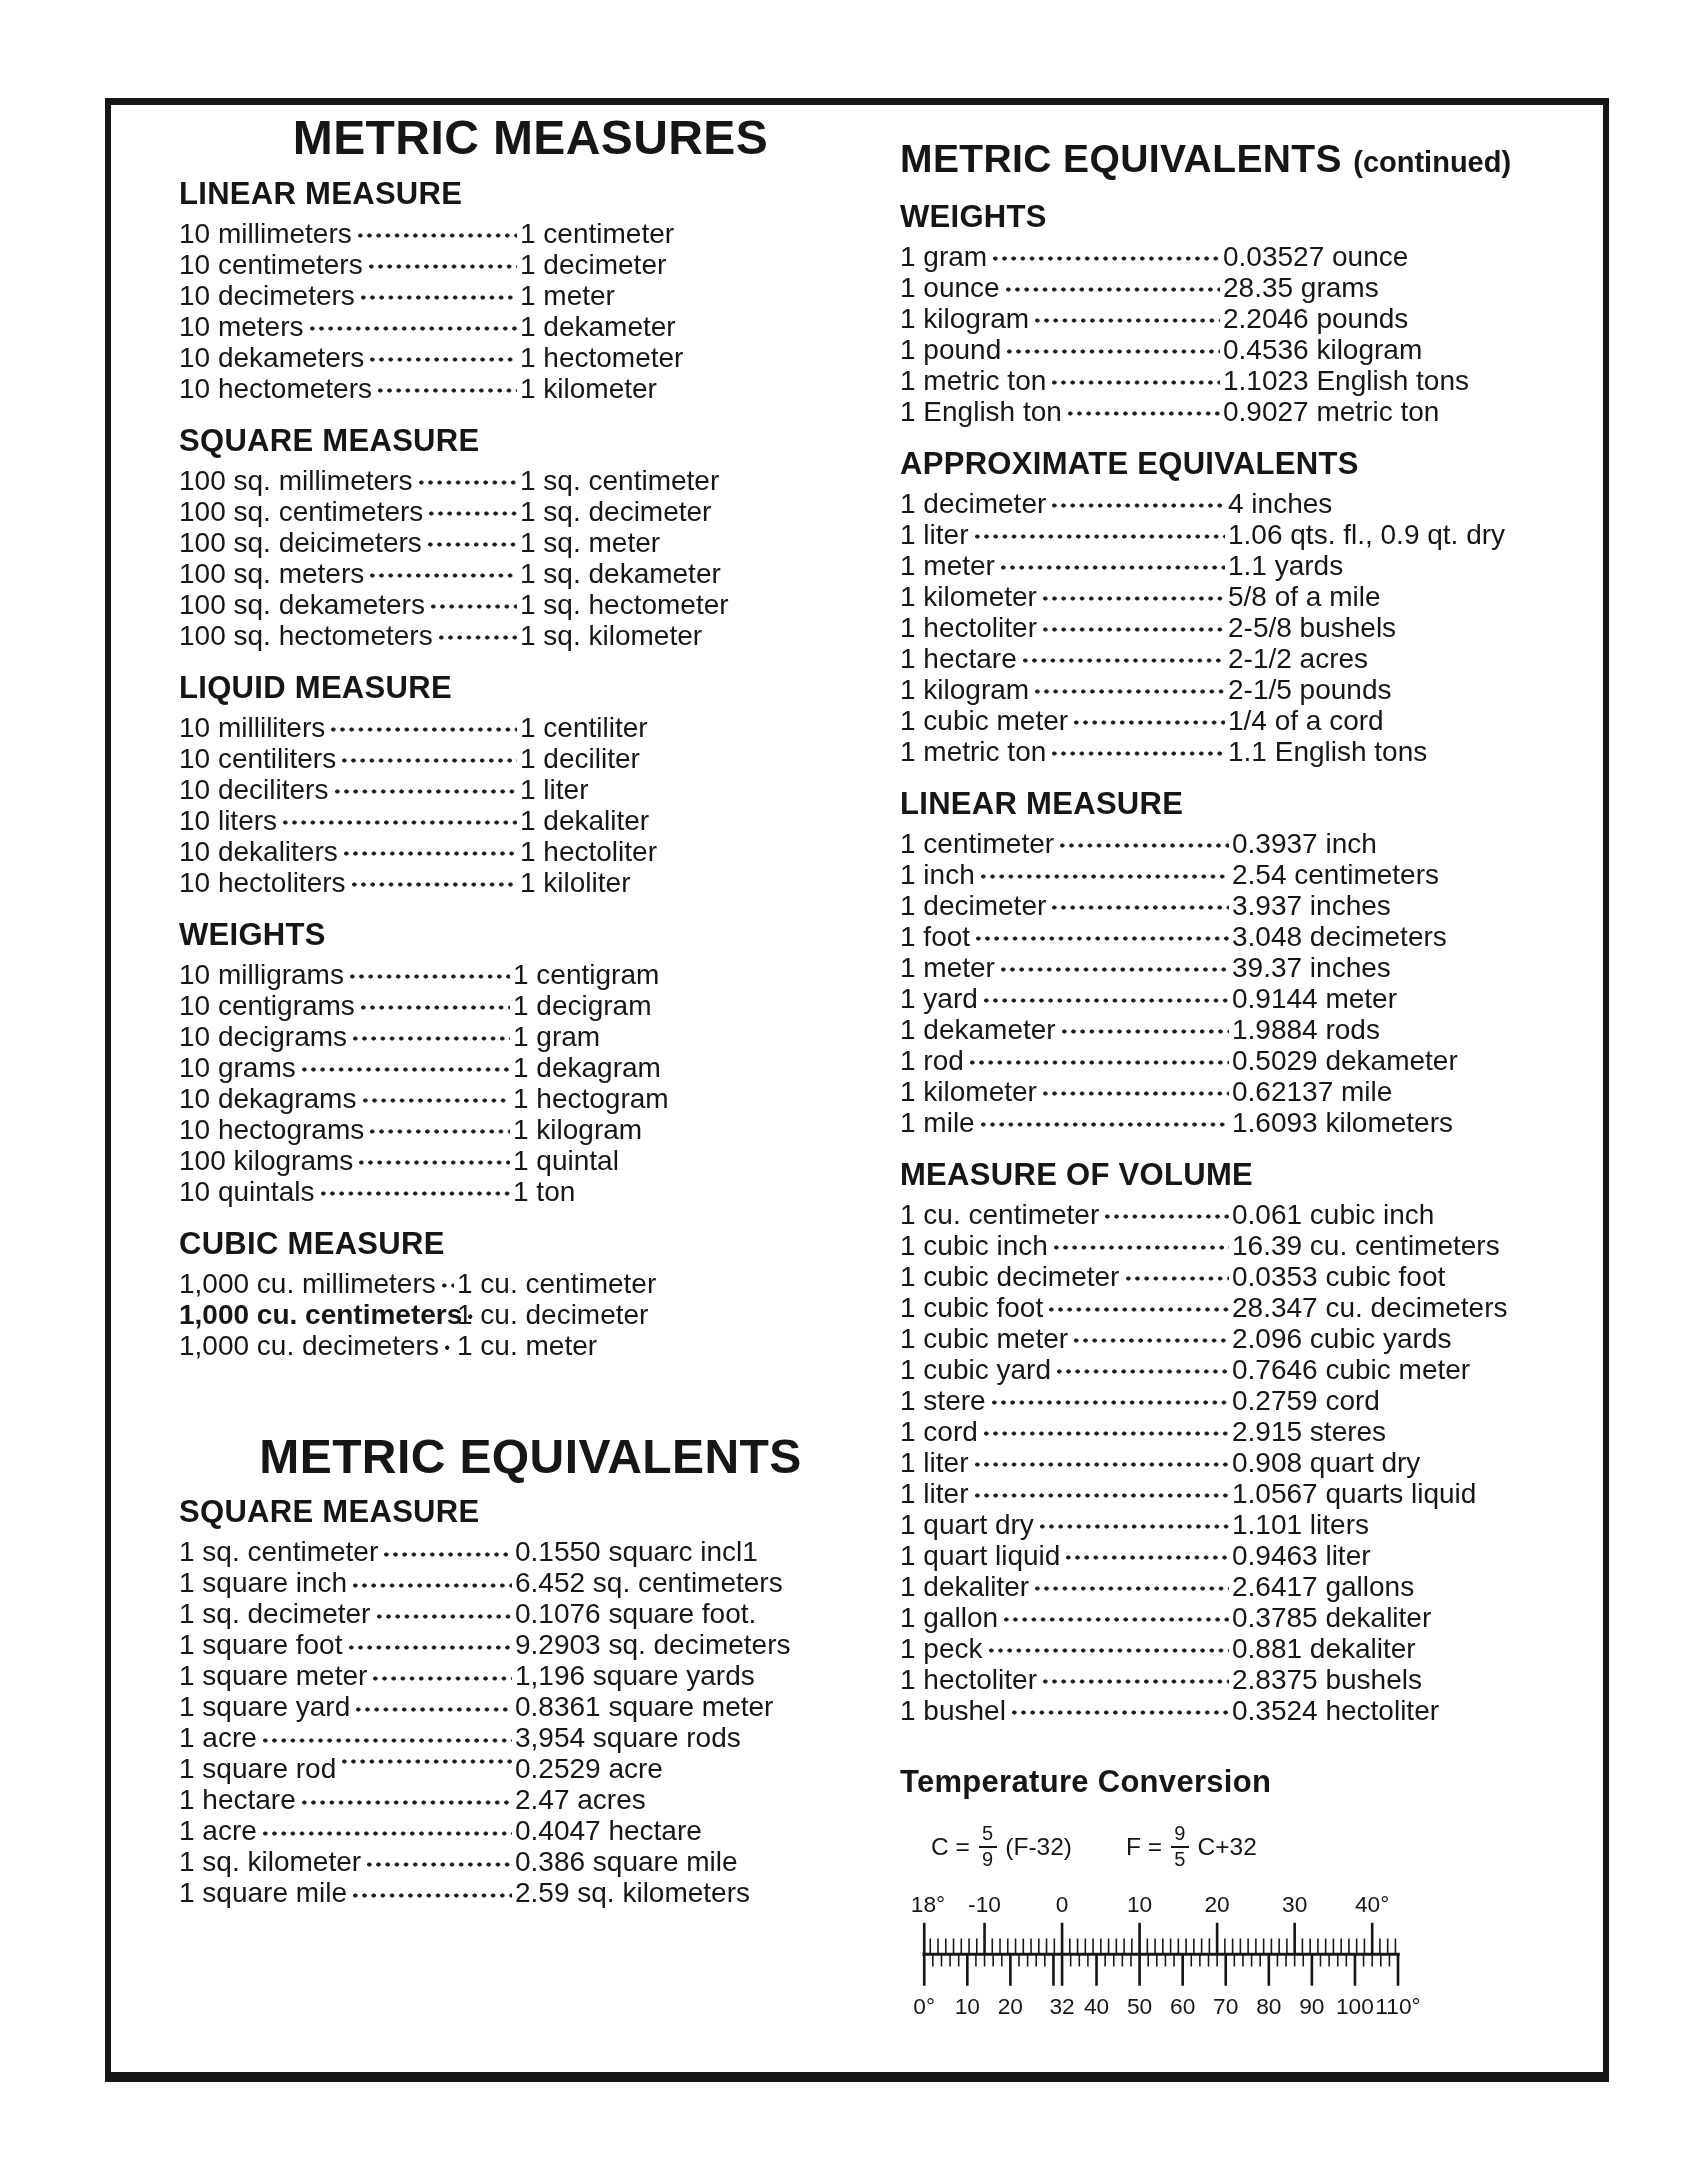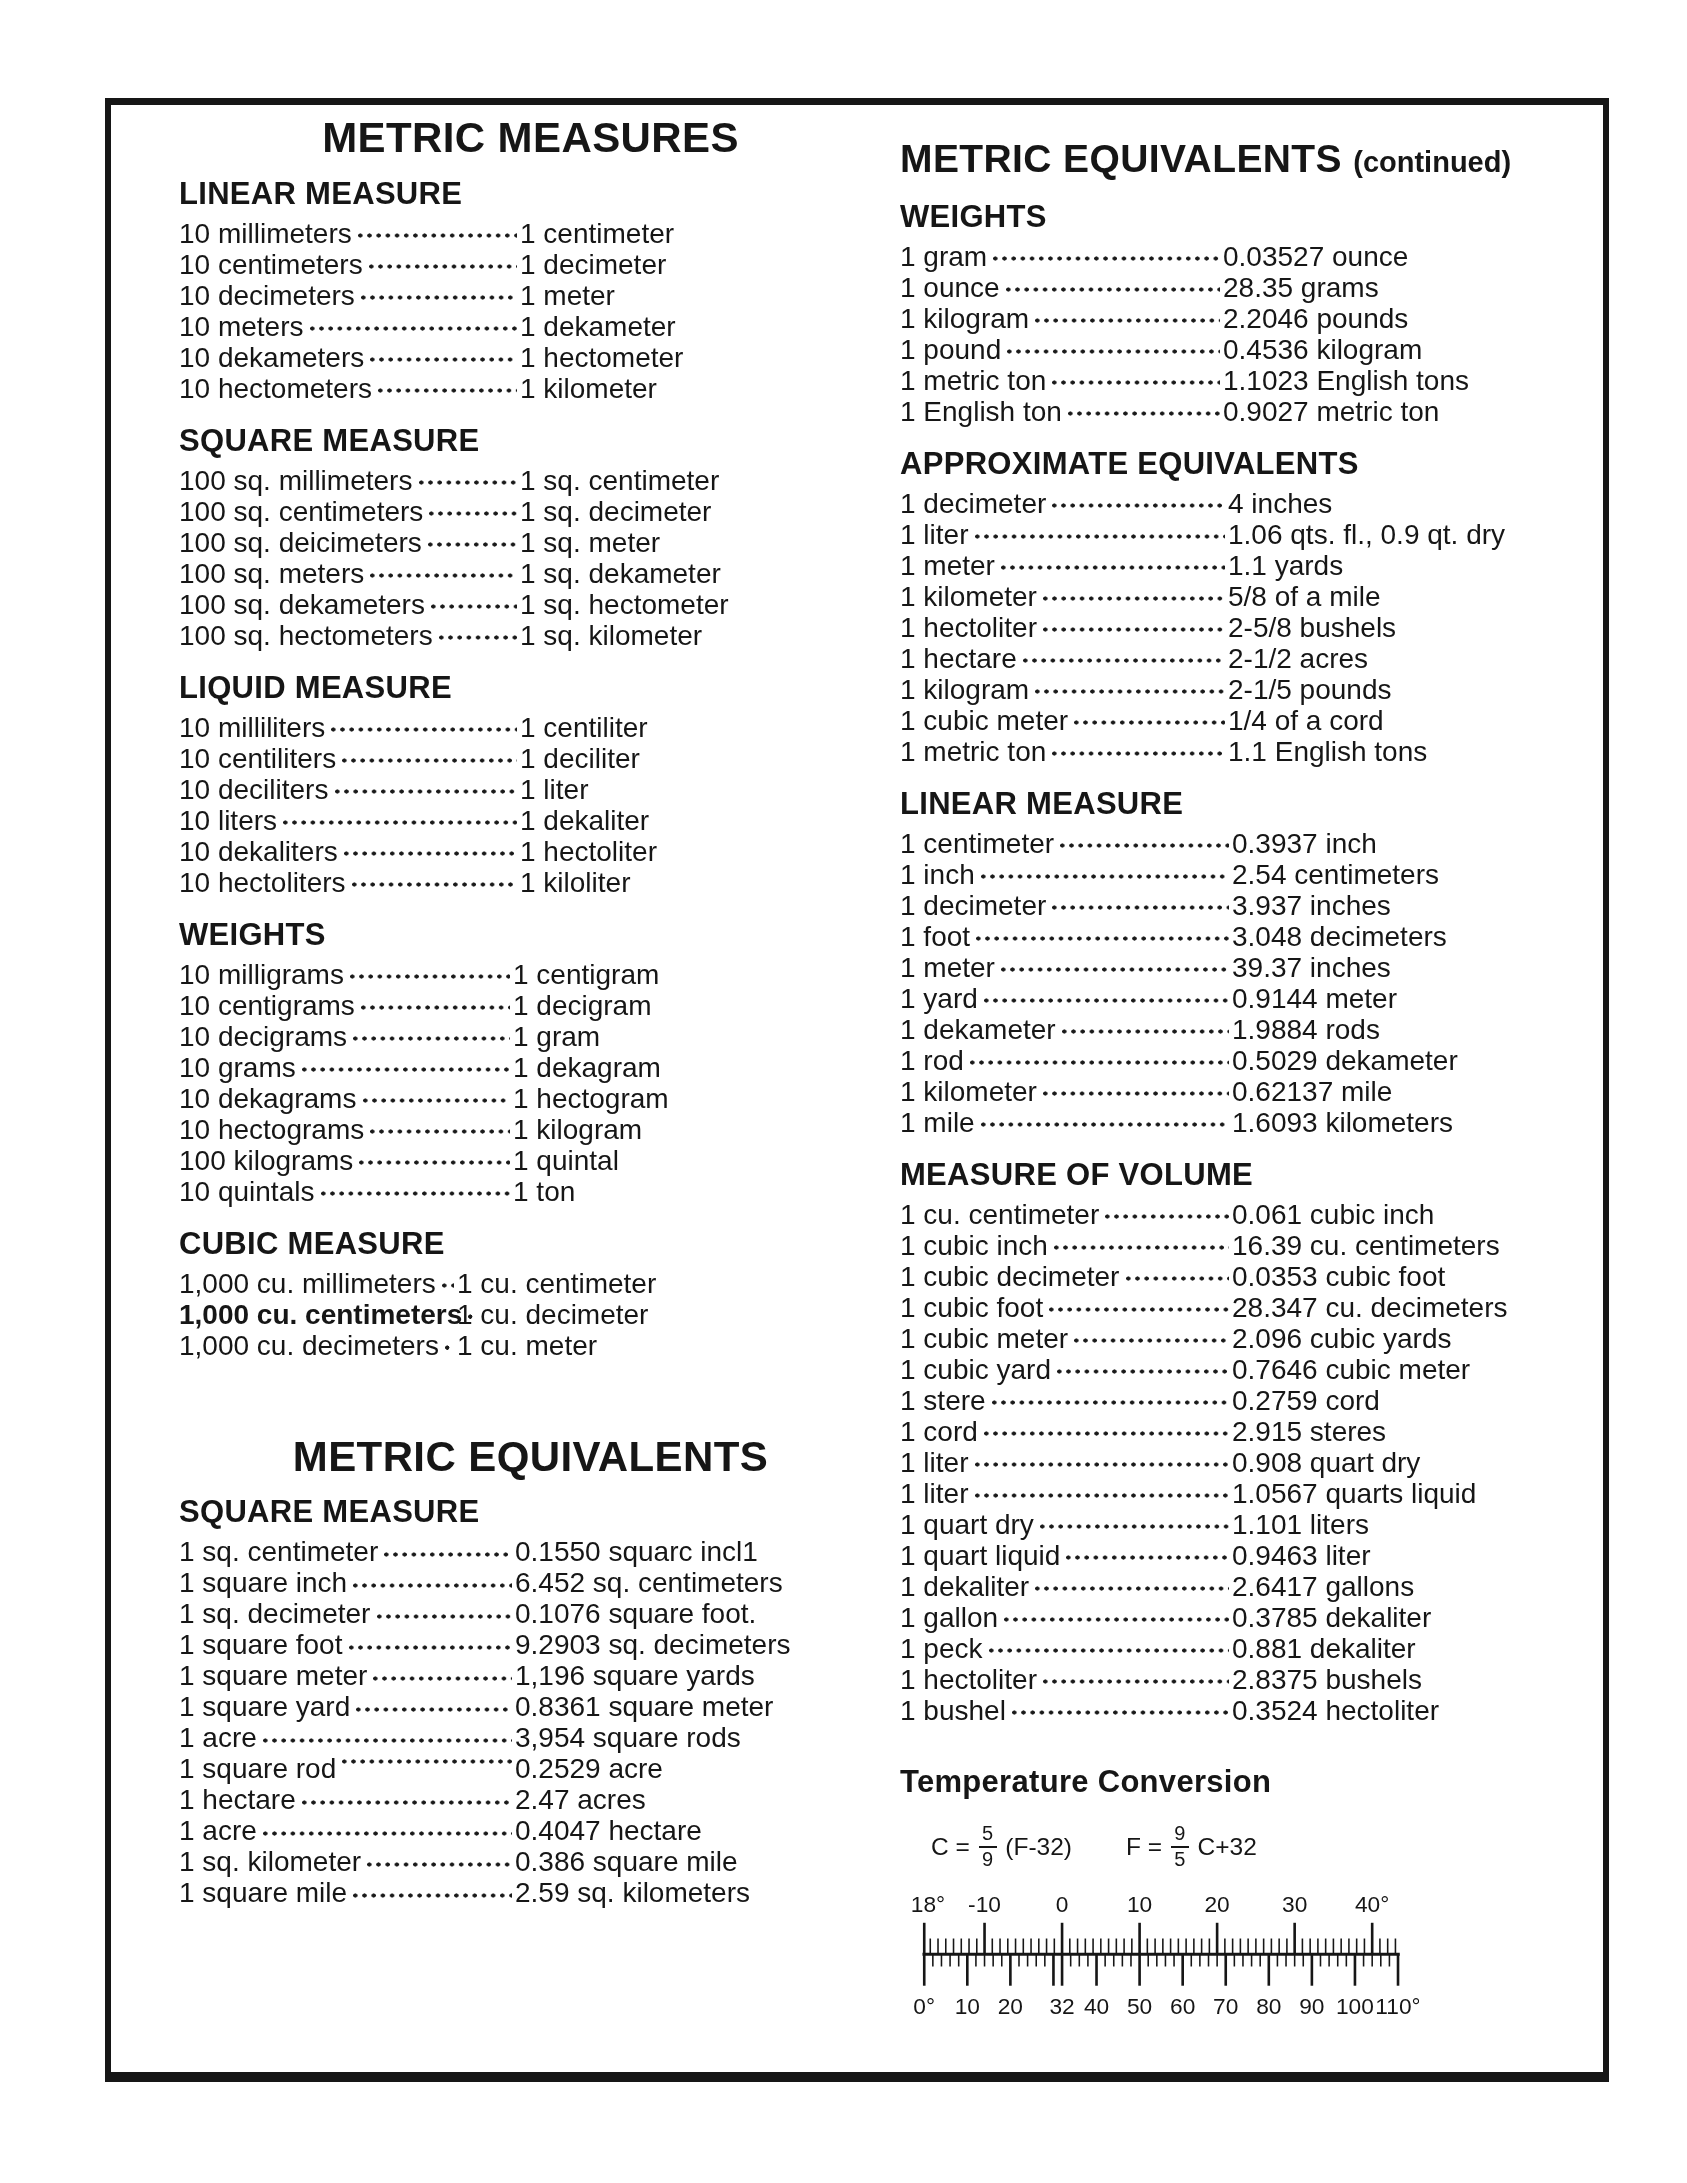--- a/index.html
+++ b/index.html
@@ -10,21 +10,21 @@
   }
   .page-border{
     position:absolute;left:105px;top:98px;width:1504px;height:1984px;
     border-style:solid;border-color:#161616;border-width:7.9px 6.1px 10.5px 6.1px;
     box-sizing:border-box;background:#ffffff;
   }
   .col{position:absolute;font-size:28px;line-height:31px;}
   .col.left{left:179px;top:115px;width:703px;}
   .col.right{left:900px;top:138px;width:699px;}
   .page-title{
-    font-size:42px;line-height:45px;font-weight:bold;text-align:center;
+    font-size:48px;line-height:45px;font-weight:bold;text-align:center;
     letter-spacing:0.4px;margin:0 0 10.5px 0;white-space:nowrap;
   }
   .page-title.mid{margin-top:73px;}
   .col-title{
     font-size:39px;line-height:42px;font-weight:bold;white-space:nowrap;
     margin:0 0 3.5px 0;letter-spacing:0.4px;
   }
   .col-title .suffix{font-size:29px;font-weight:bold;letter-spacing:0;margin-top:39px;}
   .sec-heading{
     font-size:31px;line-height:35px;font-weight:bold;margin:19px 0 7px 0;

